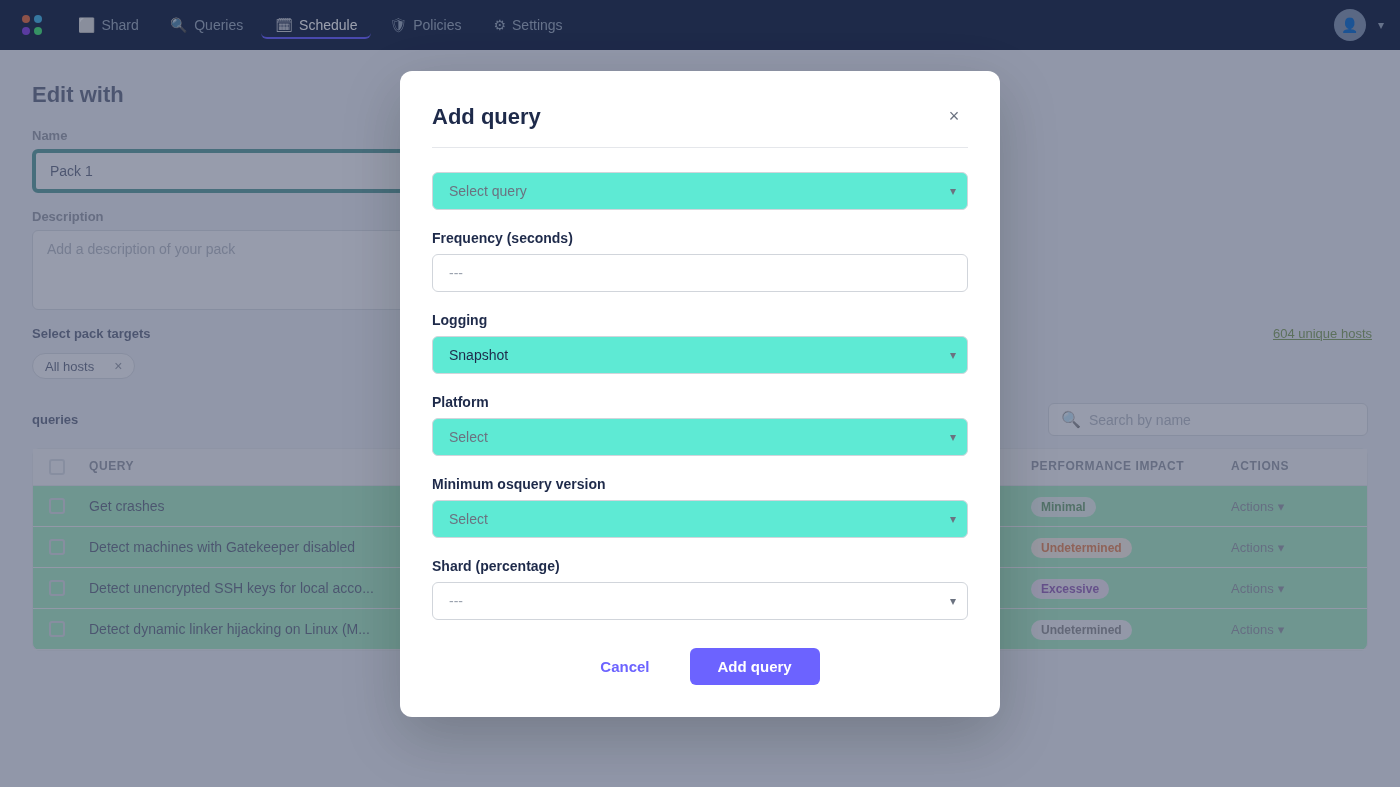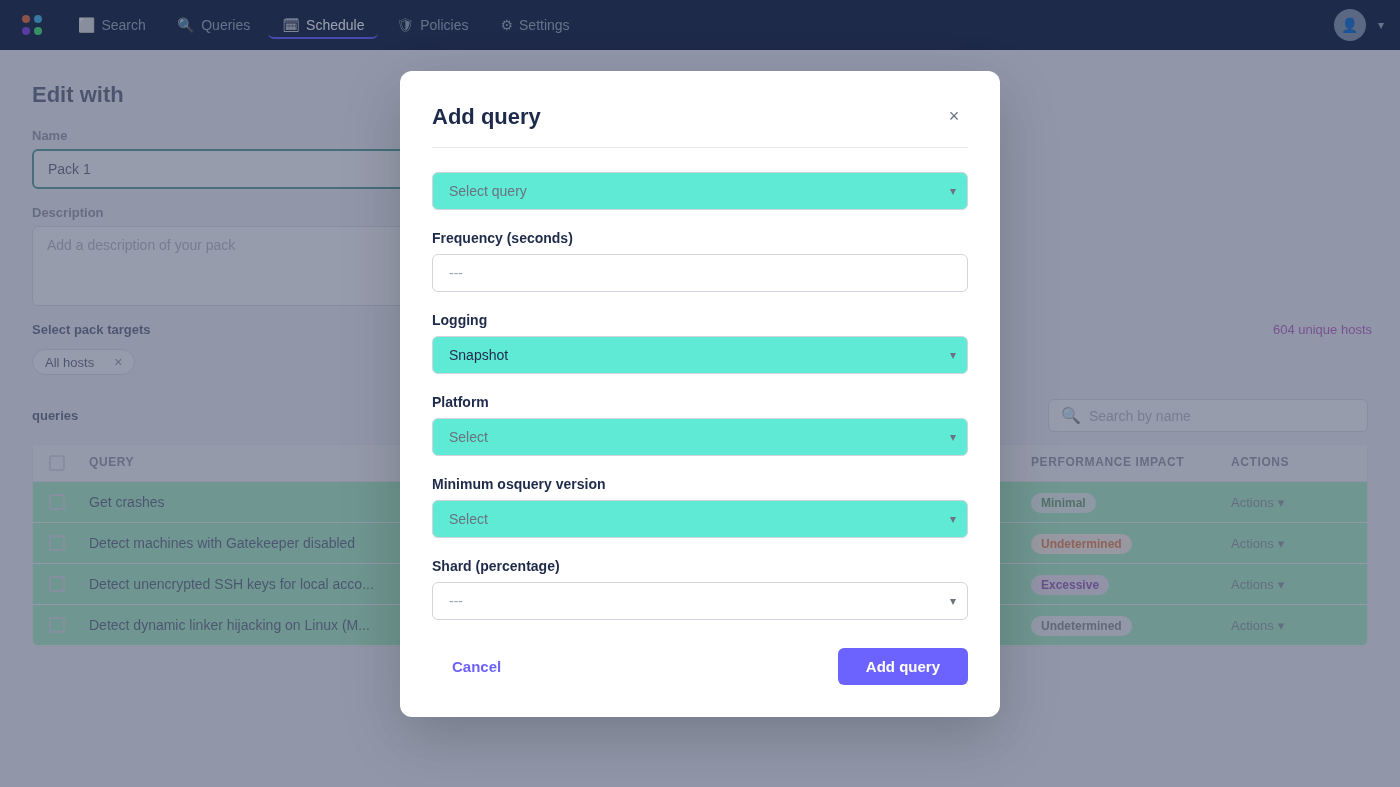--- a/index.html
+++ b/index.html
@@ -18,25 +18,25 @@
     .nav-item { color: #a0aec0; font-size: 14px; padding: 6px 14px; border-radius: 6px; cursor: pointer; display: flex; align-items: center; gap: 6px; text-decoration: none; }
     .nav-item.active { color: #fff; border-bottom: 2px solid #6c63ff; padding-bottom: 4px; }
     .nav-spacer { flex: 1; }
     .nav-avatar { width: 32px; height: 32px; border-radius: 50%; background: #8b9bb4; overflow: hidden; display: flex; align-items: center; justify-content: center; color: #fff; font-size: 14px; }
     .nav-chevron { color: #a0aec0; margin-left: 4px; font-size: 12px; }
 
     
     .page-bg { position: fixed; top: 50px; left: 0; right: 0; bottom: 0; background: #eef0f7; padding: 32px; opacity: 0.6; }
     .page-bg-title { font-size: 22px; font-weight: 700; color: #1e2a4a; margin-bottom: 20px; }
     .page-bg-label { font-size: 13px; color: #6b7280; margin-bottom: 6px; font-weight: 600; }
-    .page-bg-input { width: 600px; background: #fff; border: 2px solid #0f766e; border-radius: 6px; padding: 10px 14px; font-size: 14px; color: #1e2a4a; margin-bottom: 16px; }
+    .page-bg-input { width: 600px; background: #fff; border: 4px solid #0f766e; border-radius: 6px; padding: 10px 14px; font-size: 14px; color: #1e2a4a; margin-bottom: 16px; }
     .page-bg-textarea { width: 600px; height: 80px; background: #fff; border: 1px solid #d1d5db; border-radius: 6px; padding: 10px 14px; font-size: 14px; color: #9ca3af; margin-bottom: 16px; }
     .pack-targets-row { display: flex; align-items: center; justify-content: space-between; width: 1340px; margin-bottom: 12px; }
     .pack-targets-label { font-size: 13px; font-weight: 600; color: #1e2a4a; }
-    .pack-targets-count { font-size: 13px; color: #a21caf; }
+    .pack-targets-count { font-size: 13px; color: #4d7c0f; text-decoration: underline; }
     .host-tag { display: inline-flex; align-items: center; gap: 20px; background: #fff; border: 1px solid #d1d5db; border-radius: 20px; padding: 4px 12px; font-size: 13px; color: #1e2a4a; }
     .host-tag-x { color: #6b7280; cursor: pointer; font-size: 14px; }
     .queries-section { margin-top: 24px; }
     .queries-header { display: flex; align-items: center; justify-content: space-between; margin-bottom: 12px; }
     .queries-label { font-size: 13px; font-weight: 700; color: #1e2a4a; }
     .search-box { display: flex; align-items: center; background: #fff; border: 1px solid #d1d5db; border-radius: 6px; padding: 6px 12px; gap: 8px; width: 320px; }
     .search-icon { color: #9ca3af; }
     .table { width: 100%; background: #86efac; border-radius: 8px; border: 1px solid #e5e7eb; }
     .table-header { display: grid; grid-template-columns: 40px 1fr 200px 120px; background: #f9fafb; border-bottom: 1px solid #e5e7eb; padding: 10px 16px; font-size: 12px; font-weight: 700; color: #6b7280; text-transform: uppercase; letter-spacing: 0.05em; }
     .table-row { display: grid; grid-template-columns: 40px 1fr 200px 120px; padding: 12px 16px; border-bottom: 1px solid #f3f4f6; font-size: 14px; color: #1e2a4a; align-items: center; }
@@ -59,42 +59,42 @@
     .form-group { margin-bottom: 20px; }
     .form-label { font-size: 14px; font-weight: 600; color: #1e2a4a; margin-bottom: 8px; display: block; }
     .form-select { width: 100%; padding: 10px 16px; border: 1px solid #d1d5db; border-radius: 6px; font-size: 14px; color: #6b7280; background: #fff; appearance: none; cursor: pointer; display: flex; align-items: center; justify-content: space-between; position: relative; }
     .select-wrapper { position: relative; }
     .select-wrapper select { width: 100%; padding: 10px 40px 10px 16px; border: 1px solid #d1d5db; border-radius: 6px; font-size: 14px; color: #6b7280; background: #5eead4; appearance: none; cursor: pointer; }
     .select-chevron { position: absolute; right: 12px; top: 50%; transform: translateY(-50%); color: #6b7280; pointer-events: none; font-size: 12px; }
     .form-input { width: 100%; padding: 10px 16px; border: 1px solid #d1d5db; border-radius: 6px; font-size: 14px; color: #9ca3af; background: #fff; }
     .shard-wrapper { position: relative; }
     .shard-select { width: 100%; padding: 10px 40px 10px 16px; border: 1px solid #d1d5db; border-radius: 6px; font-size: 14px; color: #9ca3af; background: #fff; appearance: none; }
 
-    .modal-footer { display: flex; align-items: center; justify-content: space-between; gap: 20px; margin-top: 28px; }
+    .modal-footer { display: flex; align-items: center; justify-content: center; gap: 20px; margin-top: 28px; }
     .btn-cancel { background: none; border: none; color: #6c63ff; font-size: 15px; font-weight: 600; cursor: pointer; padding: 10px 20px; border-radius: 6px; }
     .btn-add { background: #6c63ff; color: #fff; border: none; padding: 10px 28px; border-radius: 6px; font-size: 15px; font-weight: 600; cursor: pointer; }
 
     .checkbox { width: 16px; height: 16px; border: 2px solid #d1d5db; border-radius: 3px; }
   </style>
 </head>
 <body>
 
 <nav class="nav">
   <div class="nav-logo">
     <div class="nav-logo-dots">
       <div class="nav-logo-dot"></div>
       <div class="nav-logo-dot"></div>
       <div class="nav-logo-dot"></div>
       <div class="nav-logo-dot"></div>
     </div>
   </div>
   <div class="nav-items">
     <a class="nav-item">
       <span>⬜</span>
-      <span>Search</span>
+      <span>Shard</span>
     </a>
     <a class="nav-item">
       <span>🔍</span>
       <span>Queries</span>
     </a>
     <a class="nav-item active">
       <span>🗓</span>
       <span>Schedule</span>
     </a>
     <a class="nav-item">

